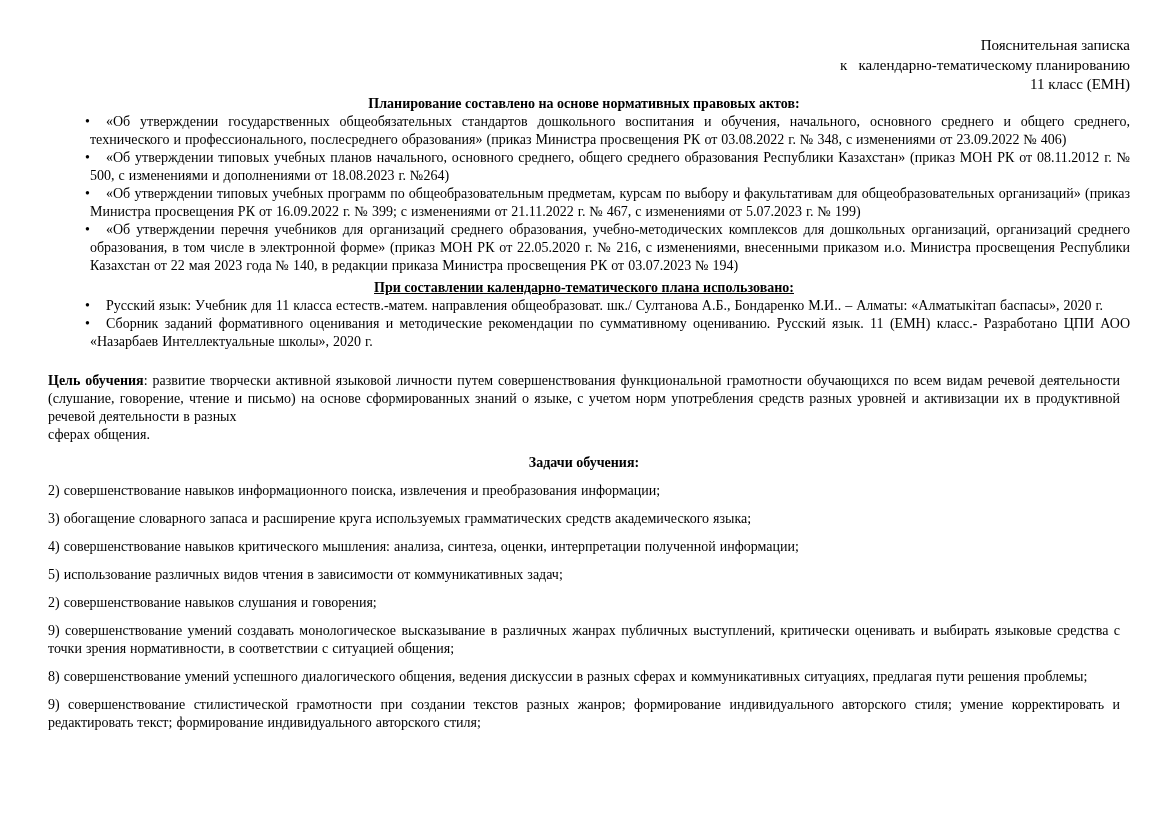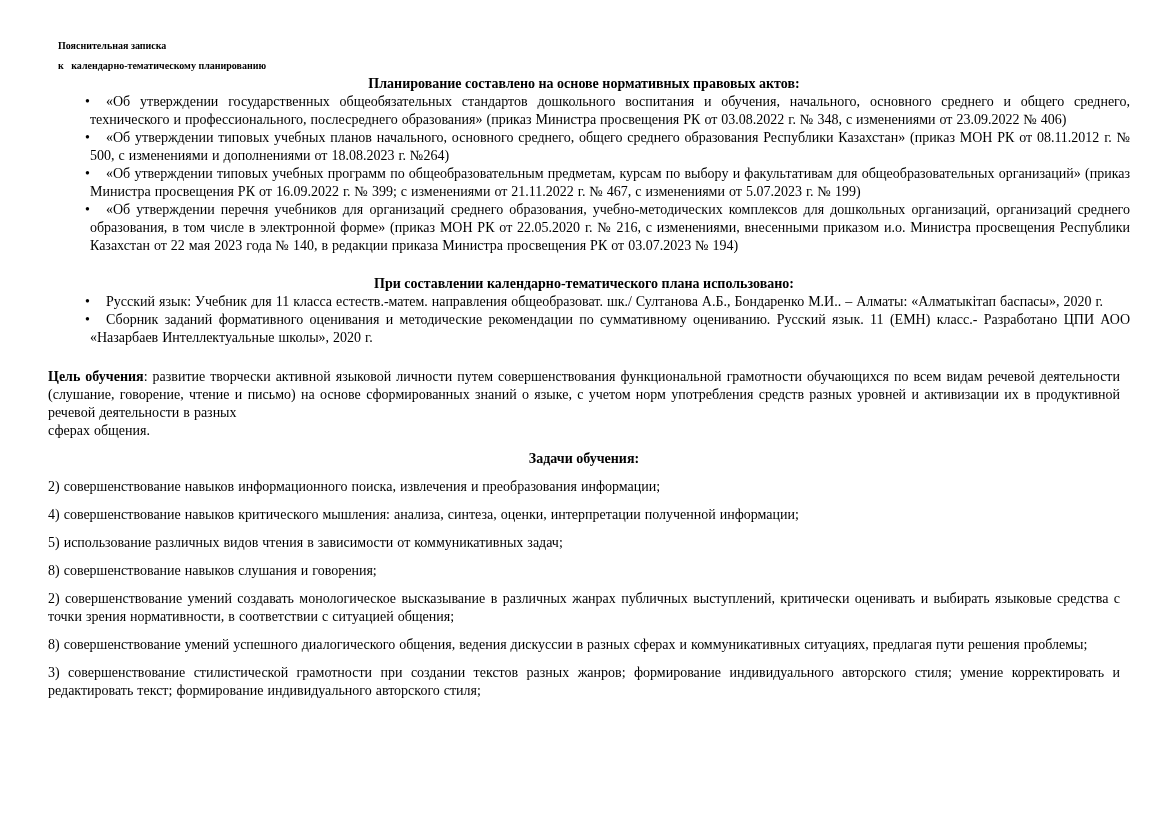--- a/index.html
+++ b/index.html
@@ -13,32 +13,32 @@
     line-height: 18px;
     overflow: hidden;
   }
   .page {
     box-sizing: border-box;
     width: 1170px;
     height: 827px;
     padding: 36px 40px 0 38px;
   }
   .title-block {
-    text-align: left;
-    font-weight: bold;
-    font-size: 10px;
+    text-align: right;
+    font-weight: normal;
+    font-size: 15px;
     line-height: 19.5px;
     padding-left: 20px;
   }
   .heading {
     margin: 0;
     font-weight: bold;
     text-align: center;
   }
-  .heading.gap1 { margin-top: 20px; }
+  .heading.gap1 { margin-top: 4px; text-decoration: underline; }
   ul.doclist {
     margin: 0;
     padding: 0 0 0 52px;
     list-style: none;
     font-family: Liberation Serif, serif;
   }
   ul.doclist li {
     position: relative;
     text-align: justify;
     text-indent: 16px;
@@ -60,40 +60,42 @@
   .bold { font-weight: bold; }
 </style>
 </head>
 <body>
 
 <div class="page">
 
   <div class="title-block">
     <div>Пояснительная записка</div>
     <div>к&nbsp;&nbsp; календарно-тематическому планированию</div>
+    <div>11 класс (ЕМН)</div>
   </div>
 
   <p class="heading">Планирование составлено на основе нормативных правовых актов:</p>
   <ul class="doclist">
     <li>«Об утверждении государственных общеобязательных стандартов дошкольного воспитания и обучения, начального, основного среднего и общего среднего, технического и профессионального, послесреднего образования» (приказ Министра просвещения РК от 03.08.2022 г. № 348, с изменениями от 23.09.2022 № 406)</li>
     <li>«Об утверждении типовых учебных планов начального, основного среднего, общего среднего образования Республики Казахстан» (приказ МОН РК от 08.11.2012 г. № 500, с изменениями и дополнениями от 18.08.2023 г. №264)</li>
     <li>«Об утверждении типовых учебных программ по общеобразовательным предметам, курсам по выбору и факультативам для общеобразовательных организаций» (приказ Министра просвещения РК от 16.09.2022 г. № 399; с изменениями от 21.11.2022 г. № 467, с изменениями от 5.07.2023 г. № 199)</li>
     <li>«Об утверждении перечня учебников для организаций среднего образования, учебно-методических комплексов для дошкольных организаций, организаций среднего образования, в том числе в электронной форме» (приказ МОН РК от 22.05.2020 г. № 216, с изменениями, внесенными приказом и.о. Министра просвещения Республики Казахстан от 22 мая 2023 года № 140, в редакции приказа Министра просвещения РК от 03.07.2023 № 194)</li>
   </ul>
 
   <p class="heading gap1">При составлении календарно-тематического плана использовано:</p>
   <ul class="doclist">
     <li>Русский язык: Учебник для 11 класса естеств.-матем. направления общеобразоват. шк./ Султанова А.Б., Бондаренко М.И.. – Алматы: «Алматыкітап баспасы», 2020 г.</li>
     <li>Сборник заданий формативного оценивания и методические рекомендации по суммативному оцениванию. Русский язык. 11 (ЕМН) класс.- Разработано ЦПИ АОО «Назарбаев Интеллектуальные школы», 2020 г.</li>
   </ul>
 
   <p class="para gap1"><span class="bold">Цель обучения</span><span>: развитие творчески активной языковой личности путем совершенствования функциональной грамотности обучающихся по всем видам речевой деятельности (слушание, говорение, чтение и письмо) на основе сформированных знаний о языке, с учетом норм употребления средств разных уровней и активизации их в продуктивной речевой деятельности в разных</span><br><span>сферах общения.</span></p>
 
   <p class="heading">Задачи обучения:</p>
   <p class="para">2)  совершенствование навыков информационного поиска, извлечения и преобразования информации;</p>
+  <p class="para">3)  обогащение словарного запаса и расширение круга используемых грамматических средств академического языка;</p>
   <p class="para">4) совершенствование навыков критического мышления: анализа, синтеза, оценки, интерпретации полученной информации;</p>
   <p class="para">5)  использование различных видов чтения в зависимости от коммуникативных задач;</p>
-  <p class="para">8) совершенствование навыков слушания и говорения;</p>
-  <p class="para">2) совершенствование умений создавать монологическое высказывание в различных жанрах публичных выступлений, критически оценивать и выбирать языковые средства с точки зрения нормативности, в соответствии с ситуацией общения;</p>
+  <p class="para">2) совершенствование навыков слушания и говорения;</p>
+  <p class="para">9) совершенствование умений создавать монологическое высказывание в различных жанрах публичных выступлений, критически оценивать и выбирать языковые средства с точки зрения нормативности, в соответствии с ситуацией общения;</p>
   <p class="para">8) совершенствование умений успешного диалогического общения, ведения дискуссии в разных сферах и коммуникативных ситуациях, предлагая пути решения проблемы;</p>
-  <p class="para">3) совершенствование стилистической грамотности при создании текстов разных жанров; формирование индивидуального авторского стиля; умение корректировать и редактировать текст; формирование индивидуального авторского стиля;</p>
+  <p class="para">9) совершенствование стилистической грамотности при создании текстов разных жанров; формирование индивидуального авторского стиля; умение корректировать и редактировать текст; формирование индивидуального авторского стиля;</p>
 
 </div>
 
 </body></html>

